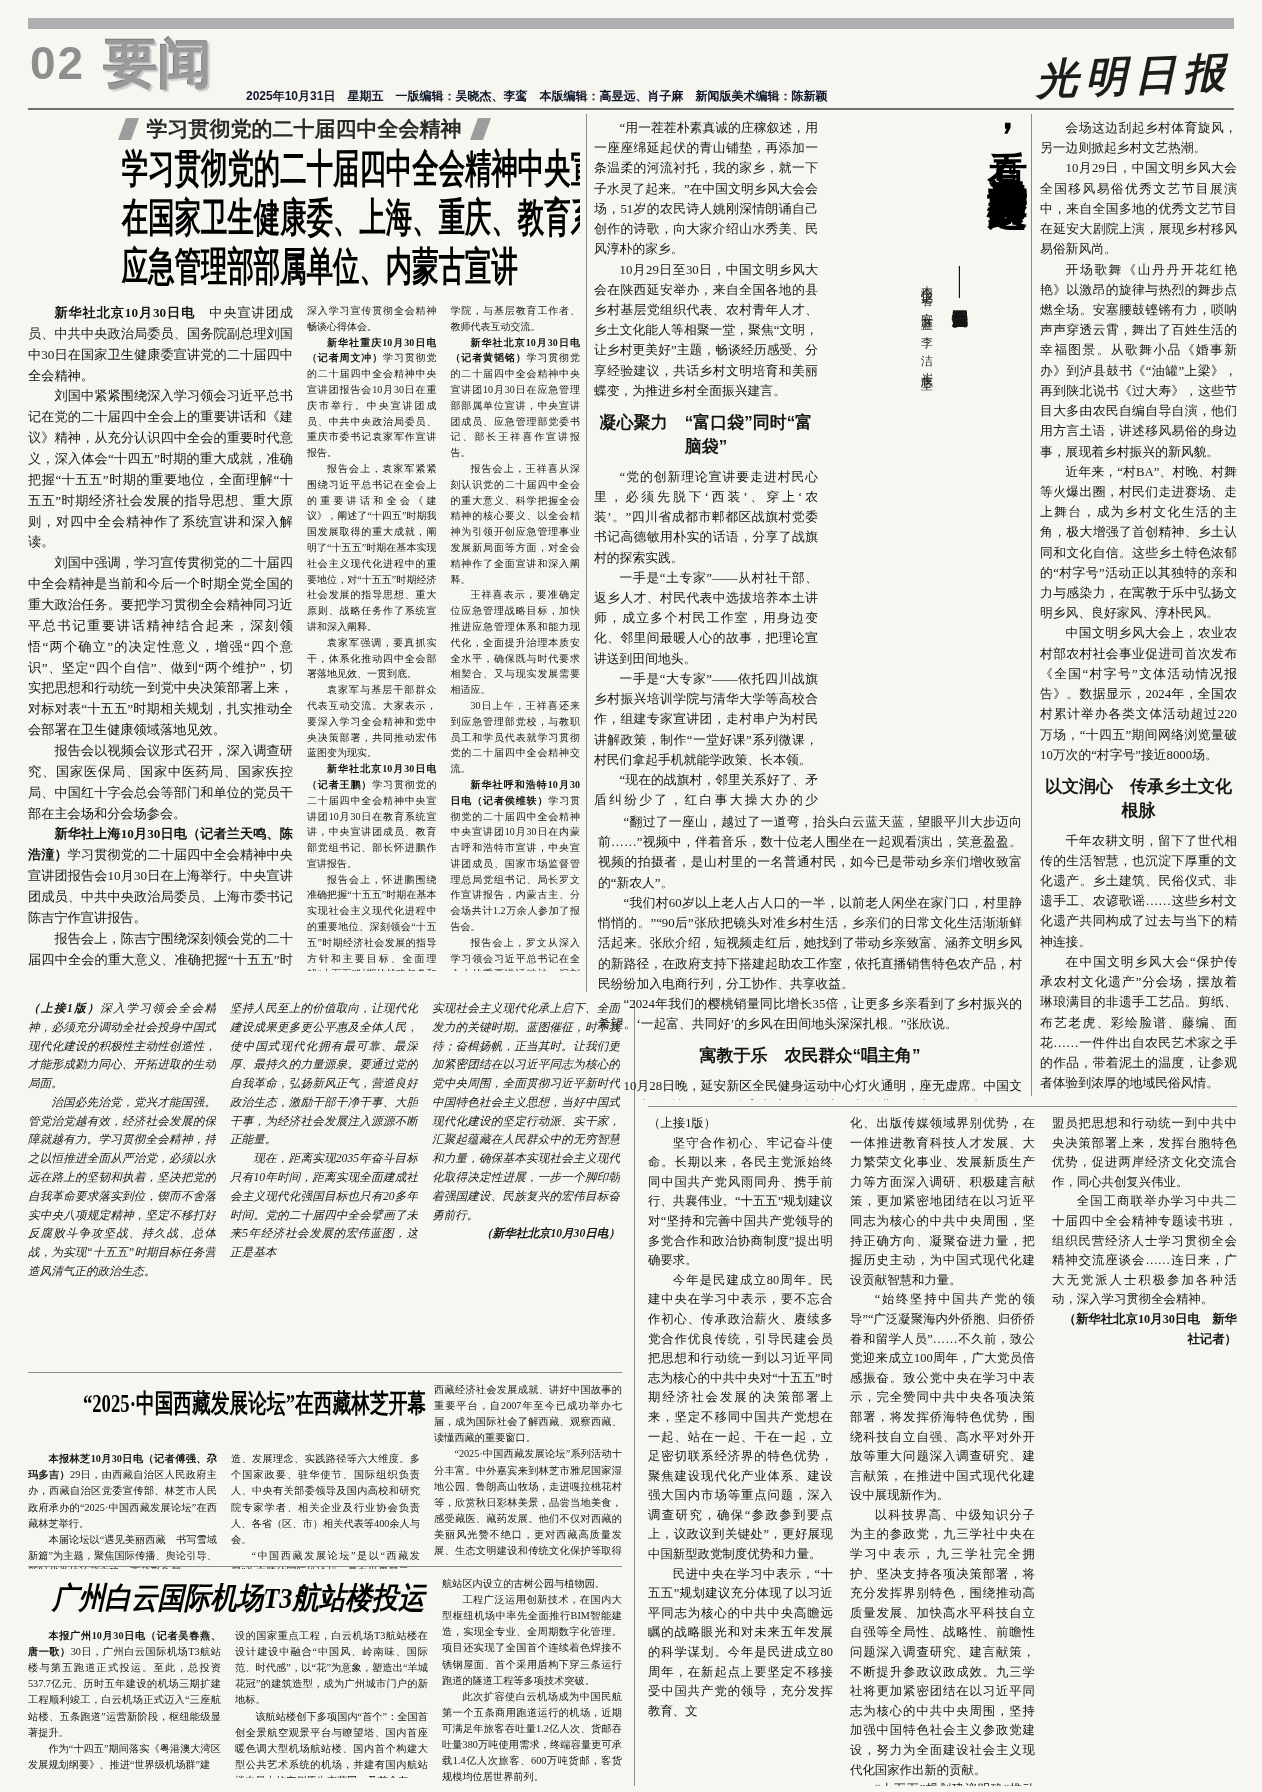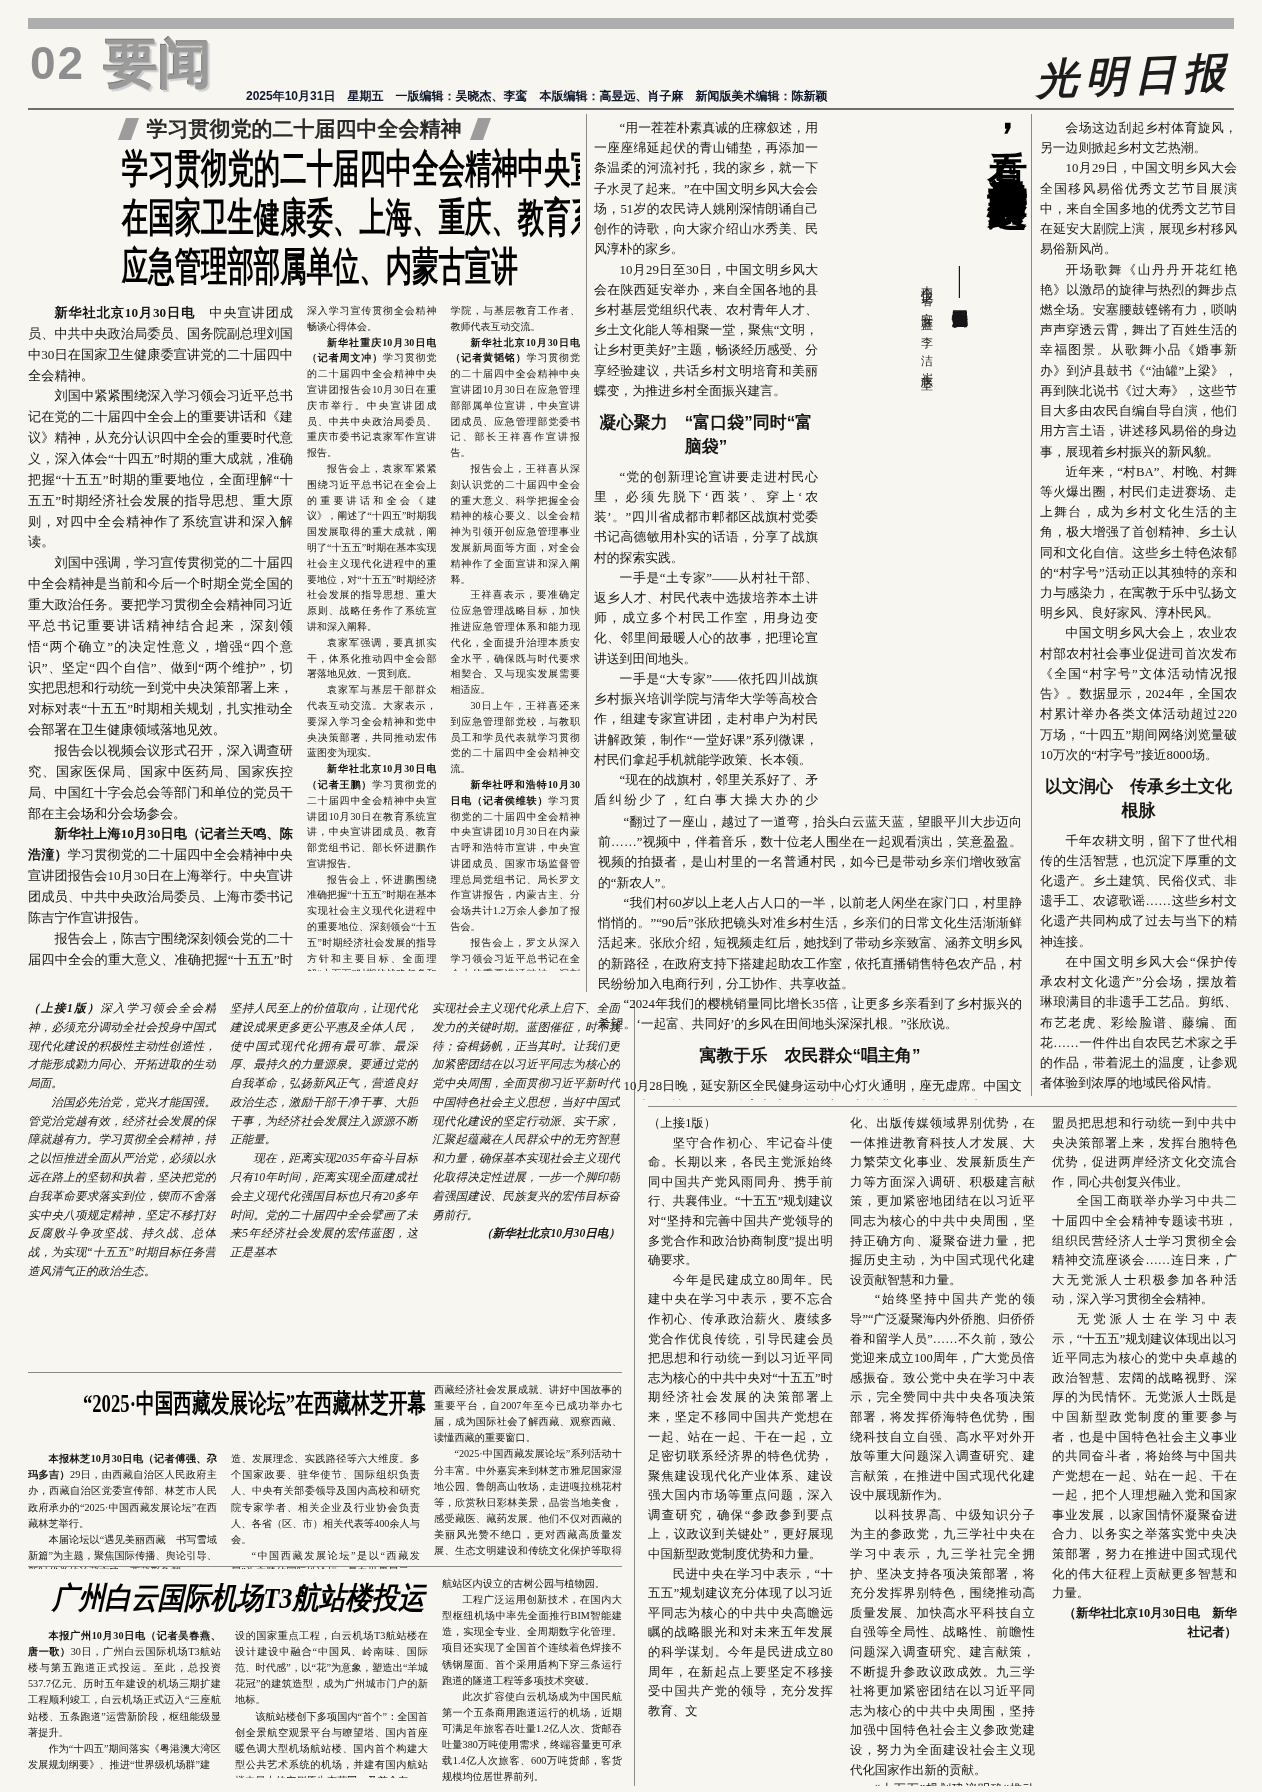--- a/index.html
+++ b/index.html
@@ -227,18 +227,17 @@
       </div>
     <div class="txtcol">
         <p class="para ni">化、出版传媒领域界别优势，在一体推进教育科技人才发展、大力繁荣文化事业、发展新质生产力等方面深入调研、积极建言献策，更加紧密地团结在以习近平同志为核心的中共中央周围，坚持正确方向、凝聚奋进力量，把握历史主动，为中国式现代化建设贡献智慧和力量。</p>
         <p class="para">“始终坚持中国共产党的领导”“广泛凝聚海内外侨胞、归侨侨眷和留学人员”……不久前，致公党迎来成立100周年，广大党员倍感振奋。致公党中央在学习中表示，完全赞同中共中央各项决策部署，将发挥侨海特色优势，围绕科技自立自强、高水平对外开放等重大问题深入调查研究、建言献策，在推进中国式现代化建设中展现新作为。</p>
         <p class="para">以科技界高、中级知识分子为主的参政党，九三学社中央在学习中表示，九三学社完全拥护、坚决支持各项决策部署，将充分发挥界别特色，围绕推动高质量发展、加快高水平科技自立自强等全局性、战略性、前瞻性问题深入调查研究、建言献策，不断提升参政议政成效。九三学社将更加紧密团结在以习近平同志为核心的中共中央周围，坚持加强中国特色社会主义参政党建设，努力为全面建设社会主义现代化国家作出新的贡献。</p>
         <p class="para">“十五五”规划建议明确“推动两岸关系和平发展、推进祖国统一大业”。台盟中央在学习中表示，将积极引导广大</p>
       </div>
     <div class="txtcol">
         <p class="para ni">盟员把思想和行动统一到中共中央决策部署上来，发挥台胞特色优势，促进两岸经济文化交流合作，同心共创复兴伟业。</p>
         <p class="para">全国工商联举办学习中共二十届四中全会精神专题读书班，组织民营经济人士学习贯彻全会精神交流座谈会……连日来，广大无党派人士积极参加各种活动，深入学习贯彻全会精神。</p>
-        <p class="para">无党派人士在学习中表示，“十五五”规划建议体现出以习近平同志为核心的党中央卓越的政治智慧、宏阔的战略视野、深厚的为民情怀。无党派人士既是中国新型政党制度的重要参与者，也是中国特色社会主义事业的共同奋斗者，将始终与中国共产党想在一起、站在一起、干在一起，把个人理想融入党和国家事业发展，以家国情怀凝聚奋进合力、以务实之举落实党中央决策部署，努力在推进中国式现代化的伟大征程上贡献更多智慧和力量。</p>
         <p class="sig">（新华社北京10月30日电　新华社记者）</p>
       </div>
   </div>
 
 </div>
 
 </body></html>

